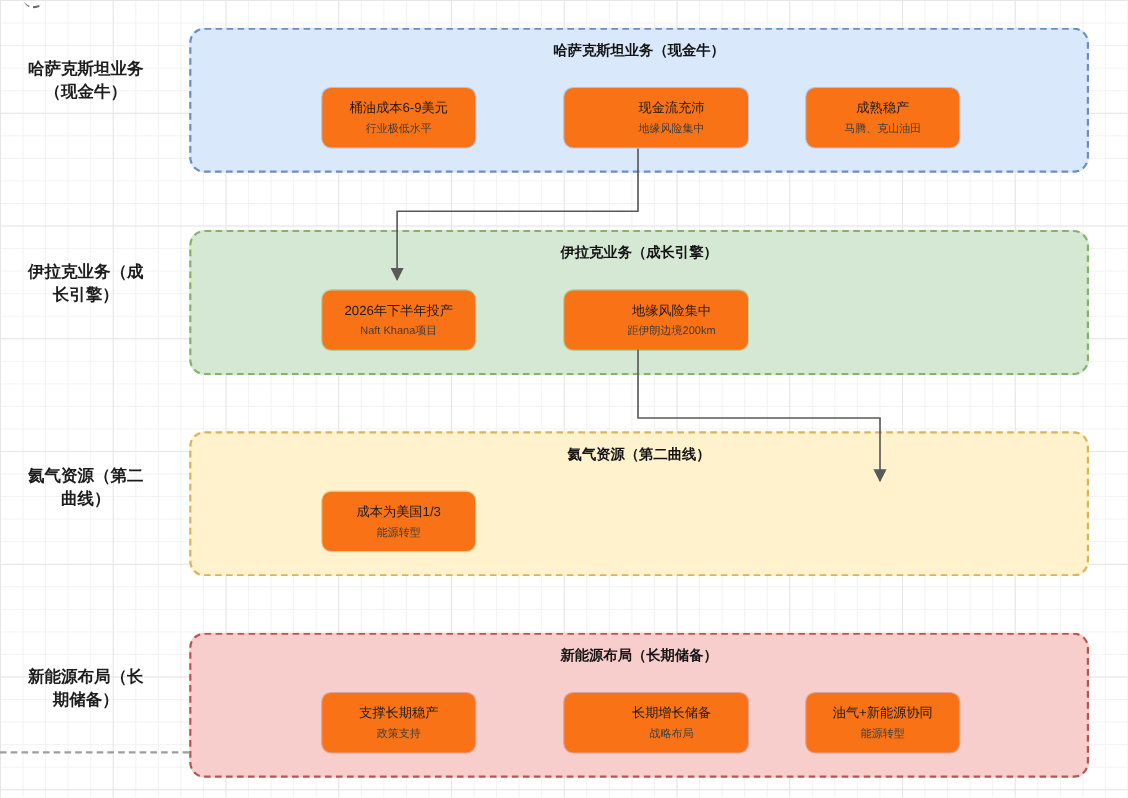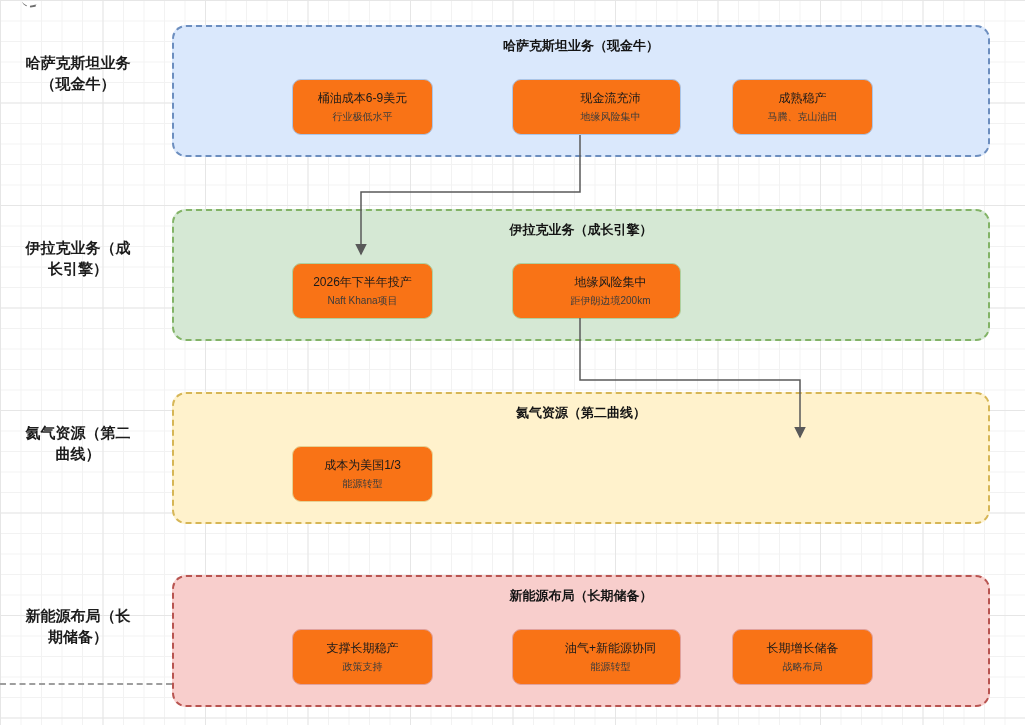--- a/index.html
+++ b/index.html
@@ -96,26 +96,26 @@
     </div>
   </section>
 
   <section class="band" style="top: 575px; --fill: #f8cecc; --border: #b85450; --card-border: #e0a19d;">
     <div class="band-title">新能源布局（长期储备）</div>
     <div class="card">
       <div class="card-title">支撑长期稳产</div>
       <div class="card-sub">政策支持</div>
     </div>
     <div class="card">
+      <div class="card-title">长期增长储备</div>
+      <div class="card-sub">战略布局</div>
+    </div>
+    <div class="card">
       <div class="card-title">油气+新能源协同</div>
       <div class="card-sub">能源转型</div>
-    </div>
-    <div class="card">
-      <div class="card-title">长期增长储备</div>
-      <div class="card-sub">战略布局</div>
     </div>
   </section>
 
   <svg id="arrows" viewBox="0 0 1025 725">
     <defs>
       <marker id="arrow-head" markerWidth="9" markerHeight="9" refX="7" refY="4" orient="auto">
         <path d="M0,0 L8,4 L0,8 Z" fill="#595959"></path>
       </marker>
     </defs>
   <polyline points="580,135 580,192 361,192 361,254" fill="none" stroke="#595959" stroke-width="1.5" marker-end="url(#arrow-head)"></polyline>

